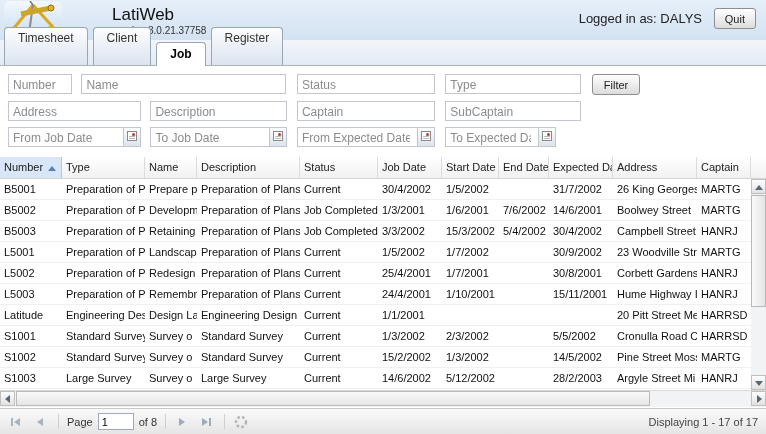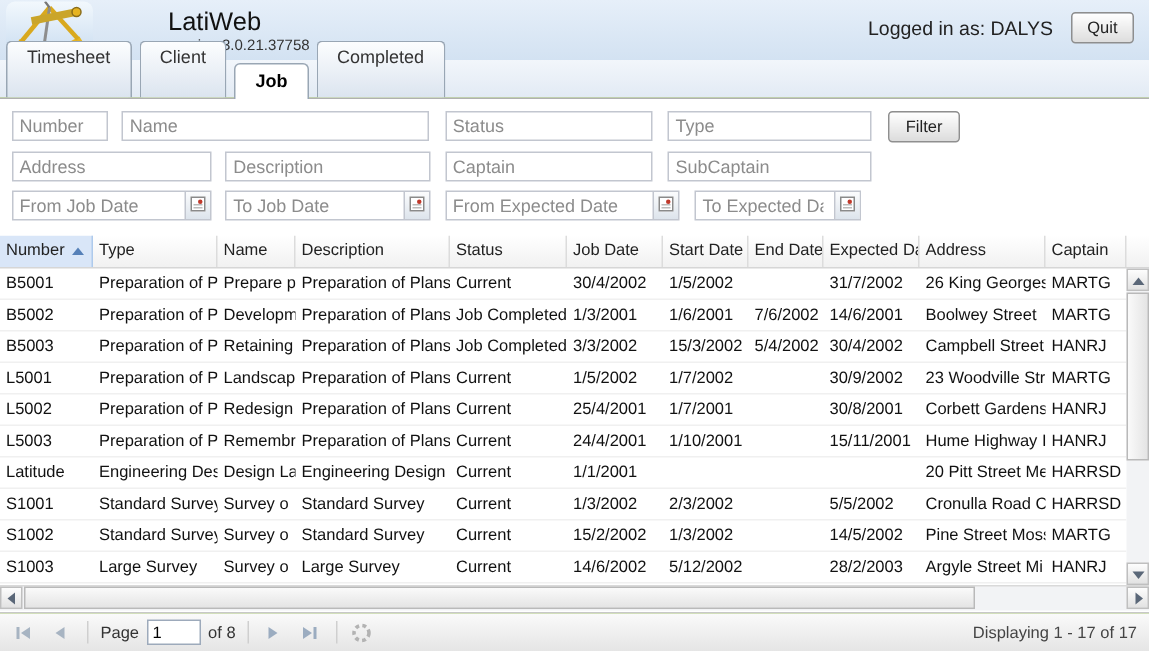--- a/index.html
+++ b/index.html
@@ -47,21 +47,21 @@
          border:1px solid #8a8a8a; }
   .cal::before { content:''; position:absolute; right:1px; top:1px; width:3px; height:3px;
                  background:#c0392b; border-radius:50%; }
   .cal::after { content:''; position:absolute; left:1px; top:4px; width:6px; height:1px;
                 background:#bbb; box-shadow:0 2px 0 #bbb; }
   .w-number{width:64px;} .w-name{width:205px; margin-left:5px;}
   .w-status{width:138px; margin-left:6px;} .w-type{width:136px; margin-left:6px;}
   .w-address{width:133px;} .w-description{width:137px; margin-left:5px;}
   .w-captain{width:138px; margin-left:5px;} .w-subcaptain{width:136px; margin-left:6px;}
   .w-date1{width:133px;} .w-date2{width:137px; margin-left:5px;}
-  .w-date3{width:156px; margin-left:5px;} .w-date4{width:111px; margin-left:6px;}
+  .w-date3{width:138px; margin-left:5px;} .w-date4{width:111px; margin-left:6px;}
   #filter-btn { height:21px; padding:0 11px; margin-left:6px; font-size:11px; color:#222;
                 background:linear-gradient(#ffffff,#dcdcdc); border:1px solid #8f8f8f;
                 border-radius:3px; cursor:pointer; vertical-align:top; }
 
   
   #ghead { position:absolute; left:0; top:157px; width:766px; height:22px;
            background:linear-gradient(#ffffff,#f1f1f1); border-bottom:1px solid #d6d6d6;
            white-space:nowrap; overflow:hidden; }
   .hcell { display:inline-block; height:21px; line-height:21px; padding-left:4px;
            border-right:1px solid #dcdcdc; font-size:11px; color:#222; overflow:hidden;
@@ -130,21 +130,21 @@
     <div id="app-title">LatiWeb</div>
     <div id="app-version">version 3.0.21.37758</div>
     <div id="login-info">Logged in as: DALYS</div>
     <button id="quit-btn">Quit</button>
   </div>
 
   <div id="tabstrip">
     <div class="tab"><span>Timesheet</span></div>
     <div class="tab"><span>Client</span></div>
     <div class="tab active"><span>Job</span></div>
-    <div class="tab"><span>Completed</span></div>
+    <div class="tab"><span>Register</span></div>
   </div>
 
   <div id="panel">
     <div class="frow" id="frow2">
       <span class="field w-address"><input placeholder="Address" style=""></span>
       <span class="field w-description"><input placeholder="Description" style=""></span>
       <span class="field w-captain"><input placeholder="Captain" style=""></span>
       <span class="field w-subcaptain"><input placeholder="SubCaptain" style=""></span>
     </div>
     <div class="frow" id="frow1">

